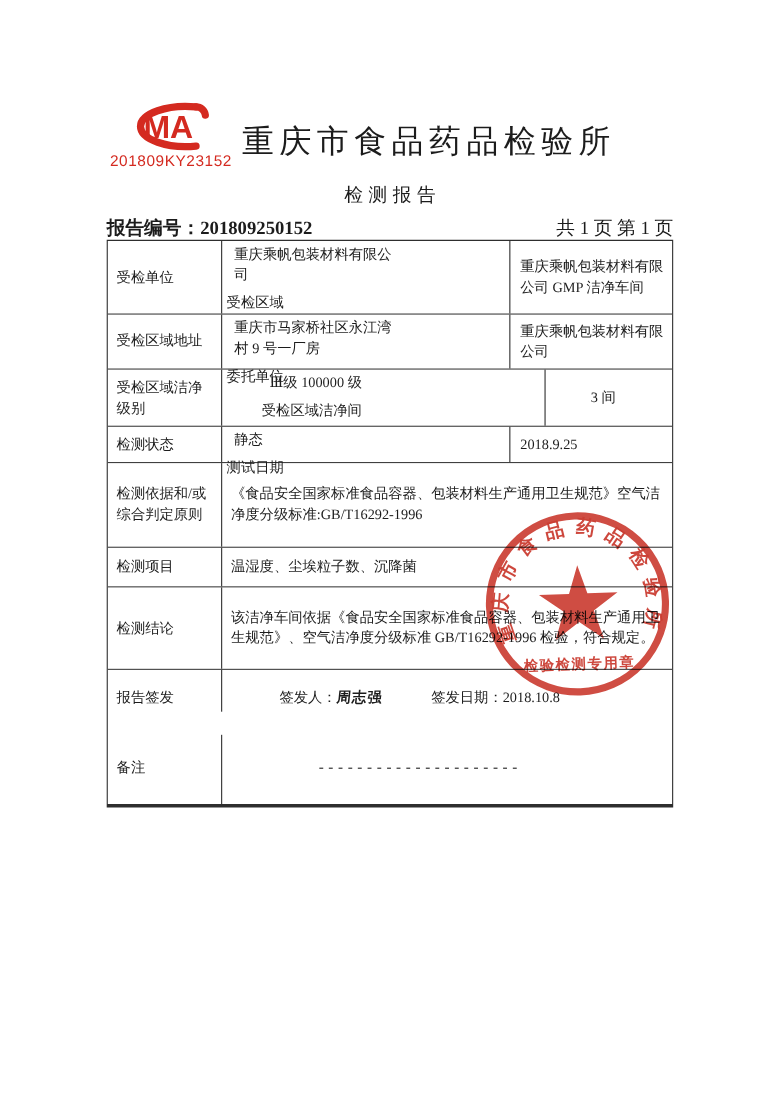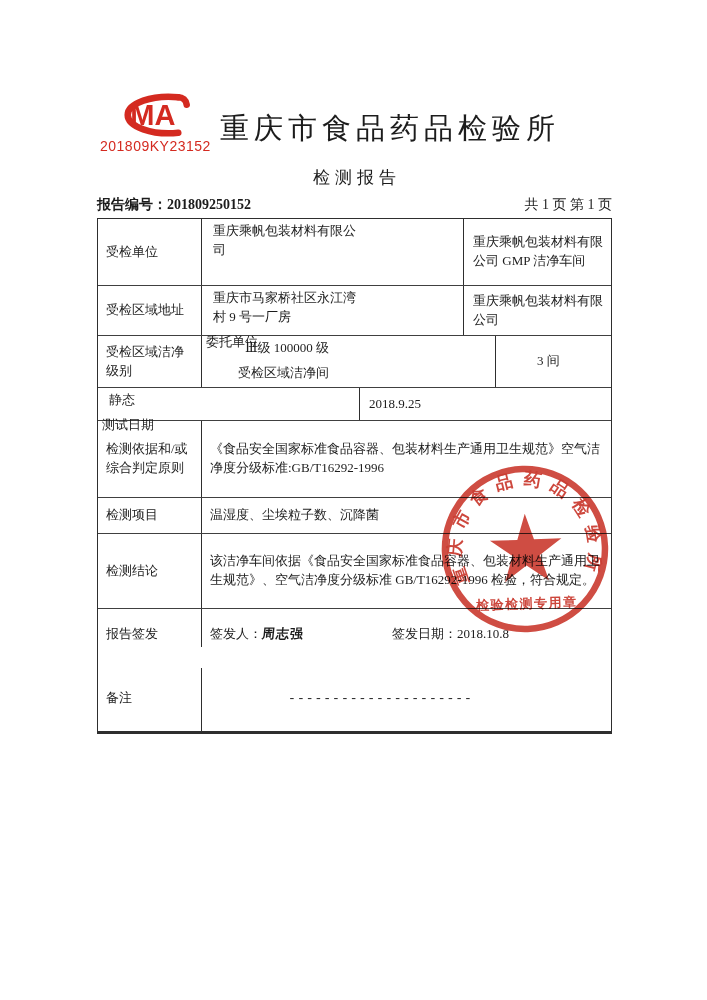--- a/index.html
+++ b/index.html
@@ -13,21 +13,21 @@
   
   #cma-logo{left:107px;top:92px;width:90px;height:46px;}
   #cma-cert{left:100px;top:138px;width:100px;text-align:center;
     color:#d42a20;font-size:14px;letter-spacing:.5px;
     font-family:"Liberation Sans",sans-serif;}
   #doc-title{left:390px;top:109px;transform:translateX(-50%);
     font-size:29px;letter-spacing:5px;white-space:nowrap;font-weight:500;}
   #doc-subtitle{left:357px;top:166px;transform:translateX(-50%);
     font-size:17px;letter-spacing:5px;white-space:nowrap;}
   #report-line{left:97px;top:196px;width:515px;display:flex;
-    justify-content:space-between;font-size:14px;}
+    justify-content:space-between;font-size:17px;}
   #report-no-wrap{font-weight:700;}
   #page-info{font-weight:400;}
 
   
   #report-table{left:97px;top:218px;width:515px;
     border:1px solid #2e2e2e;border-bottom-width:3px;
     font-size:13px;line-height:1.45;box-sizing:border-box;}
   .trow{display:flex;border-top:1px solid #404040;box-sizing:border-box;}
   .trow.first{border-top:none;}
   .trow.noline{border-top:none;font-family:Liberation Mono, monospace;}
@@ -37,21 +37,21 @@
   .cmid{width:261px;border-right:1px solid #2e2e2e;flex:none;padding:0;}
   .cmid .val{width:160px;flex:none;display:flex;align-items:center;
     padding:3px 4px 3px 11px;box-sizing:border-box;}
   .cmid .lab2{flex:1;display:flex;align-items:center;
     padding:3px 4px;box-sizing:border-box;}
   .c4{flex:1;padding:3px 6px 3px 9px;}
   .cwide{flex:1;padding:3px 8px;}
   .r1{height:66px;}  .r2{height:50px;}  .r3{height:52px;gap:32px;}
   .r4{height:33px;}  .r5{height:77px;}  .r6{height:36px;}
   .r7{height:75px;}  .r8{height:60px;align-items:flex-start;}
-  .r8 .cell{align-items:flex-start;padding-top:16px;}
+  .r8 .cell{align-items:flex-start;padding-top:16px;text-align:center;}
   .r9{height:63px;}
   .issue-cell{display:flex;flex:1;}
   .issuer-group{width:182px;flex:none;}
   .handwriting{font-weight:700;display:inline-block;transform:skewX(-6deg);
     letter-spacing:1px;}
   .remark-cell{justify-content:center;padding-right:60px;letter-spacing:1px;}
 
   
   #stamp{left:436px;top:462px;width:178px;height:176px;
     mix-blend-mode:multiply;opacity:.9;transform:rotate(-2deg);}
@@ -73,20 +73,21 @@
   <span id="report-no-wrap"><span>报告编号：</span><span>201809250152</span></span>
   <span id="page-info">共 1 页 第 1 页</span>
 </div>
 
 <div id="report-table" class="abs">
 
   <div class="trow r1 first">
     <div class="cell c1">受检单位</div>
     <div class="cmid">
       <div class="val">重庆乘帆包装材料有限公司</div>
+      <div class="lab2">受检区域</div>
     </div>
     <div class="cell c4">重庆乘帆包装材料有限公司 GMP 洁净车间</div>
   </div>
 
   <div class="trow r2">
     <div class="cell c1">受检区域地址</div>
     <div class="cmid">
       <div class="val">重庆市马家桥社区永江湾村 9 号一厂房</div>
       <div class="lab2">委托单位</div>
     </div>
@@ -96,20 +97,21 @@
   <div class="trow r3">
     <div class="cell c1">受检区域洁净级别</div>
     <div class="cmid">
       <div class="val">Ⅲ级  100000 级</div>
       <div class="lab2">受检区域洁净间</div>
     </div>
     <div class="cell c4">3 间</div>
   </div>
 
   <div class="trow r4">
+    <div class="cell c1">检测状态</div>
     <div class="cmid">
       <div class="val">静态</div>
       <div class="lab2">测试日期</div>
     </div>
     <div class="cell c4">2018.9.25</div>
   </div>
 
   <div class="trow r5">
     <div class="cell c1">检测依据和/或综合判定原则</div>
     <div class="cell cwide">《食品安全国家标准食品容器、包装材料生产通用卫生规范》空气洁净度分级标准:GB/T16292-1996</div>

